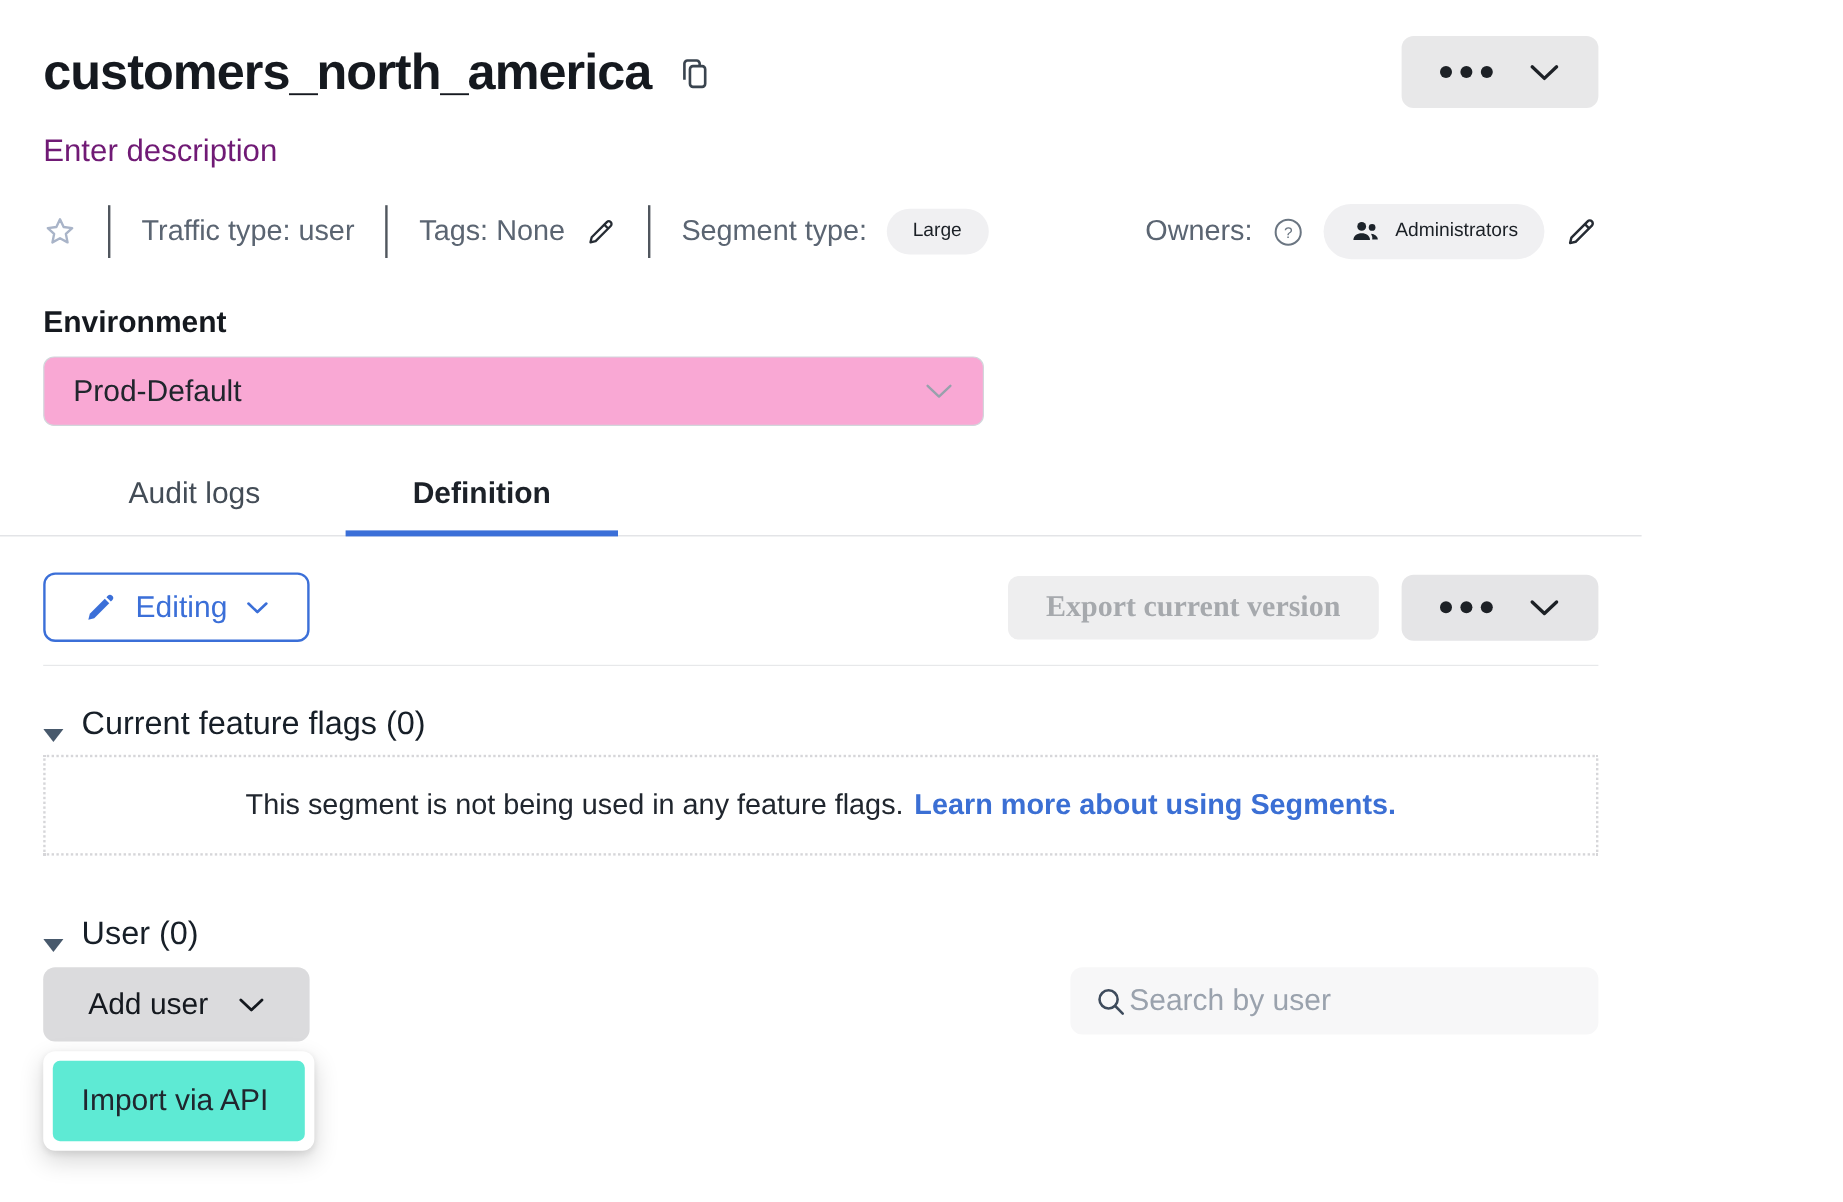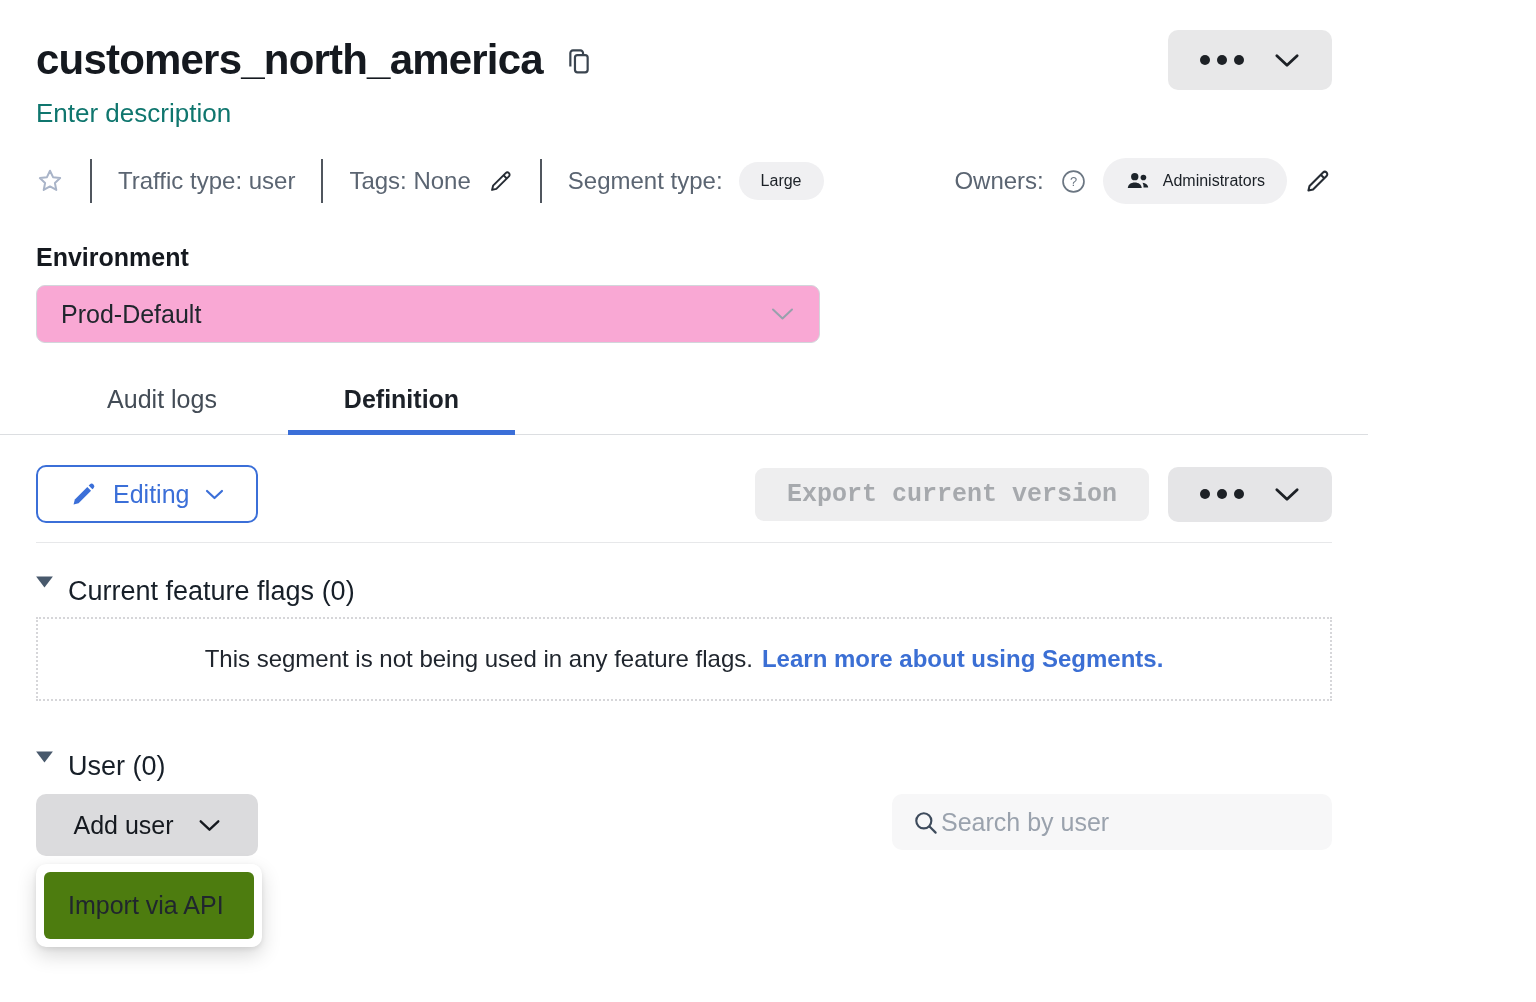--- a/index.html
+++ b/index.html
@@ -20,21 +20,21 @@
   .copy-icon { width: 28px; height: 30px; color: #3a444f; cursor: pointer; margin-top: 4px; }
 
   .more-btn {
     width: 164px; height: 60px; background: #e8e8e9; border: none; border-radius: 10px;
     display: flex; align-items: center; justify-content: center; gap: 30px; cursor: pointer;
   }
   .dots { display: flex; gap: 7px; }
   .dots span { width: 10px; height: 10px; border-radius: 50%; background: #1d2126; }
   .chev-dark { width: 26px; height: 15px; stroke: #1d2126; }
 
-  .description { margin-top: 8px; font-size: 26px; color: #0f766e; cursor: text; width: fit-content; }
+  .description { margin-top: 20px; font-size: 26px; color: #701a75; cursor: text; width: fit-content; }
 
   .meta { margin-top: 26px; display: flex; align-items: center; min-height: 52px; }
   .vdiv { width: 2px; height: 44px; background: #50565e; margin: 0 26px; flex: none; }
   .meta-text { font-size: 24px; color: #5b6572; white-space: nowrap; }
   .star-icon { width: 28px; height: 28px; flex: none; cursor: pointer; }
   .pencil-sm { width: 27px; height: 27px; flex: none; cursor: pointer; }
   .tags-group, .seg-group { display: flex; align-items: center; gap: 16px; }
   .pill {
     background: #f0f0f2; border-radius: 999px; padding: 10px 22px;
     font-size: 16px; color: #1b2026; display: flex; align-items: center; gap: 12px; white-space: nowrap;
@@ -66,28 +66,28 @@
   .editing-btn {
     height: 58px; padding: 0 32px; border: 2px solid #3b6fd8; border-radius: 10px; background: #fff;
     display: flex; align-items: center; gap: 16px; font-size: 25px; color: #3b6fd8; font-weight: 500;
     cursor: pointer; font-family: inherit;
   }
   .pencil-blue { width: 27px; height: 27px; }
   .chev-blue { width: 19px; height: 11px; stroke: #3b6fd8; }
   .toolbar-right { display: flex; align-items: center; gap: 19px; }
   .export-btn {
     height: 53px; padding: 0 32px; background: #eeeeef; border: none; border-radius: 9px;
-    font-size: 25px; font-weight: 600; color: #a6a9ad; font-family: Liberation Mono, monospace; cursor: default;
+    font-size: 25px; font-weight: 600; color: #a6a9ad; font-family: Liberation Serif, serif; cursor: default;
   }
   .more-btn.toolbar-more { height: 55px; background: #e5e5e7; }
 
   .hr { margin-top: 19px; height: 1px; background: #e7e8ea; }
 
   
-  .section-head { display: flex; align-items: flex-start; gap: 15px; font-size: 27px; color: #171f28; cursor: pointer; width: fit-content; }
+  .section-head { display: flex; align-items: flex-end; gap: 15px; font-size: 27px; color: #171f28; cursor: pointer; width: fit-content; }
   .section-head.flags { margin-top: 33px; }
   .section-head.users { margin-top: 50px; }
   .tri { width: 17px; height: 12px; flex: none; }
 
   .dotted-box {
     margin-top: 10px; border: 2px dotted #d6d6d9; height: 84px;
     display: flex; align-items: center; justify-content: center; font-size: 24px; color: #20262e;
   }
   .dotted-box .link { color: #3b6fd4; font-weight: 700; margin-left: 9px; text-decoration: none; cursor: pointer; }
 
@@ -97,21 +97,21 @@
     width: 222px; height: 62px; background: #dbdbdd; border: none; border-radius: 10px;
     display: flex; align-items: center; justify-content: center; gap: 24px;
     font-size: 25px; color: #15191f; font-family: inherit; cursor: pointer;
   }
   .chev-add { width: 23px; height: 13px; stroke: #15191f; }
   .menu {
     position: absolute; top: 70px; left: 0; width: 226px; background: #fff; border-radius: 10px;
     box-shadow: 0 8px 20px rgba(0,0,0,0.16), 0 2px 5px rgba(0,0,0,0.08);
     padding: 8px; z-index: 5;
   }
-  .menu-item { background: #4d7c0f; border-radius: 6px; padding: 19px 0 19px 24px; font-size: 25px; color: #20262e; cursor: pointer; }
+  .menu-item { background: #5eead4; border-radius: 6px; padding: 19px 0 19px 24px; font-size: 25px; color: #20262e; cursor: pointer; }
 
   .search-box {
     width: 440px; height: 56px; background: #f7f7f8; border-radius: 10px;
     display: flex; align-items: center; padding: 0 20px; 
   }
   .search-icon { width: 27px; height: 27px; flex: none; }
   .search-box input {
     border: none; background: transparent; outline: none; flex: 1;
     font-size: 25px; color: #20262e; font-family: inherit; min-width: 0;
   }

